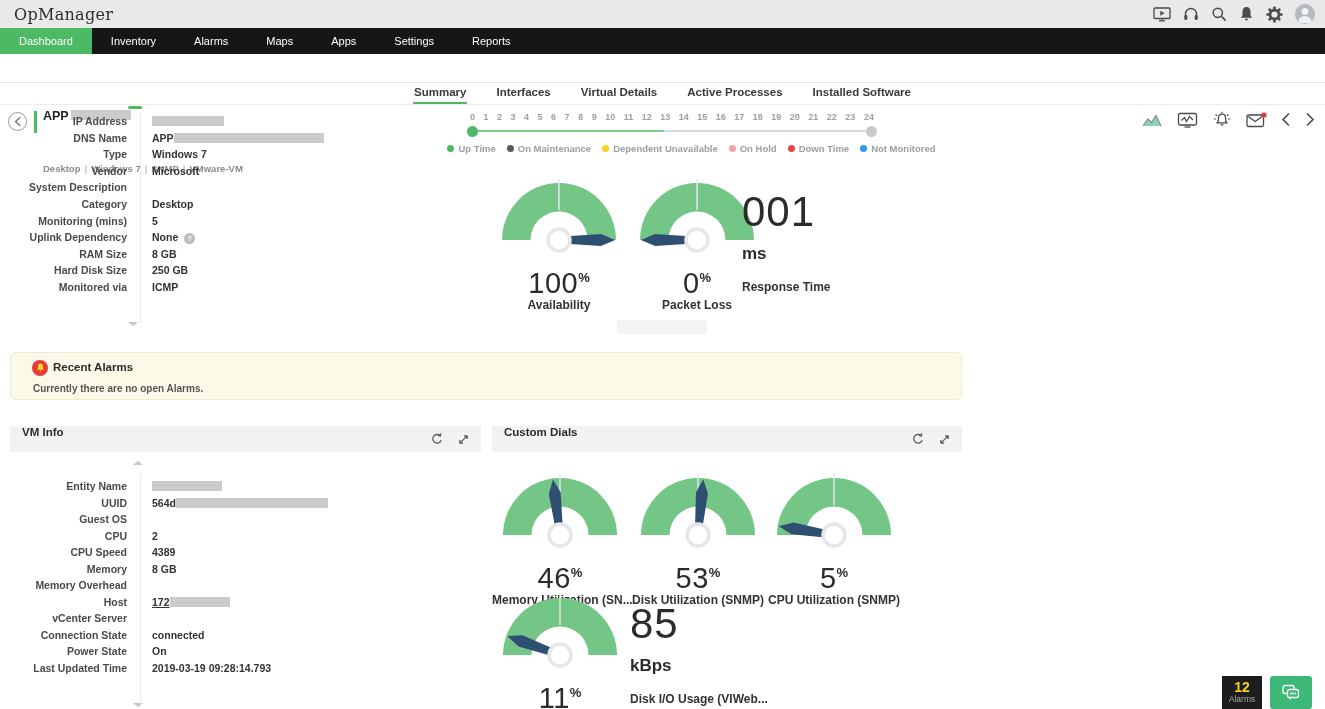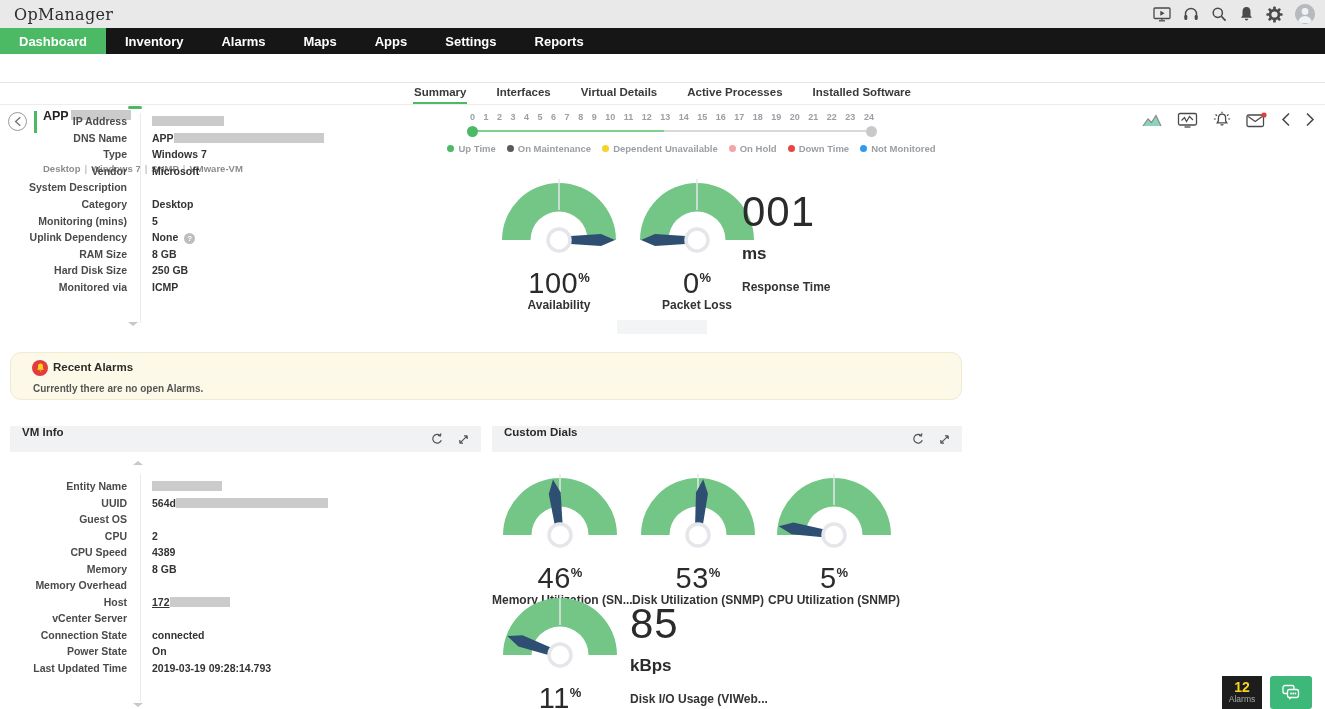--- a/index.html
+++ b/index.html
@@ -9,21 +9,21 @@
     background:#fff; font-family:"Liberation Sans", sans-serif; color:#333;
   }
   
   .topbar { position:absolute; top:0; left:0; right:0; height:28px; background:#e9e9e9; display:flex; align-items:center; }
   .logo { font-family:"DejaVu Serif", serif; font-size:16px; color:#2e2e2e; margin-left:14px; letter-spacing:.3px; }
   .topbar-icons { margin-left:auto; display:flex; align-items:center; gap:12px; margin-right:10px; }
   .icon { display:inline-flex; align-items:center; justify-content:center; }
   .avatar { width:20px; height:20px; border-radius:50%; background:#b6babe; overflow:hidden; display:inline-flex; align-items:flex-end; justify-content:center; }
   
   .navbar { position:absolute; top:28px; left:0; right:0; height:26px; background:#161616; display:flex; }
-  .nav-item { color:#fff; font-size:13px; font-weight:700; padding:0 19px; display:flex; align-items:center; cursor:pointer; }
+  .nav-item { color:#fff; font-size:11px; font-weight:400; padding:0 19px; display:flex; align-items:center; cursor:pointer; }
   .nav-item.active { background:var(--accent,#4cb964); }
   
   .device-header { position:absolute; top:54px; left:0; right:0; height:29px; background:#fff; border-bottom:1px solid #e4e4e4; }
   .back-btn { position:absolute; left:8px; top:58px; width:19px; height:19px; border:1px solid #9a9a9a; border-radius:50%; display:flex; align-items:center; justify-content:center; }
   .dev-bar { position:absolute; left:34px; top:57px; width:3px; height:22px; background:var(--accent,#4cb964); }
   .dev-title { position:absolute; left:43px; top:55px; font-size:12.5px; font-weight:700; color:#222; display:flex; align-items:center; }
   .dev-sub { position:absolute; left:43px; top:69px; font-size:9.5px; color:#8c8c8c; font-weight:600;margin-top:40px; }
   .dev-sub .sep { color:#c4c4c4; margin:0 4px; }
   .device-toolbar { position:absolute; right:10px; top:57px; display:flex; align-items:center; gap:14px; }
   
@@ -58,21 +58,21 @@
   .gauge-cell { position:absolute; width:136px; text-align:center; }
   .g-val { font-size:29px; color:#2b2b2b; line-height:30px; margin-top:3px; letter-spacing:.5px; }
   .g-val sup { font-size:13px; font-weight:700; letter-spacing:0; }
   .g-label { font-size:12px; font-weight:700; color:#333; margin-top:0; white-space:nowrap; }
   .big-cell { position:absolute; width:136px; text-align:left; }
   .big-num { font-size:42px; color:#2b2b2b; line-height:44px; letter-spacing:1px; }
   .big-unit { font-size:17px; font-weight:700; color:#2b2b2b; margin-top:10px; }
   .big-cell .g-label { margin-top:16px; }
   .placeholder-bar { position:absolute; left:617px; top:320px; width:90px; height:14px; background:#f3f4f6; }
   
-  .alarm-banner { position:absolute; left:10px; top:352px; width:952px; height:48px; background:#fdf9e8; border:1px solid #f0ead2; border-radius:11px; }
+  .alarm-banner { position:absolute; left:10px; top:352px; width:952px; height:48px; background:#fdf9e8; border:1px solid #f0ead2; border-radius:6px; }
   .ab-title { position:absolute; left:42px; top:8px; font-size:11.5px; font-weight:700; color:#2b2b2b; }
   .ab-icon { position:absolute; left:21px; top:7px; width:16px; height:16px; border-radius:50%; background:#e23c3c; display:flex; align-items:center; justify-content:center; }
   .ab-msg { position:absolute; left:22px; top:30px; font-size:10px; font-weight:600; color:#555; }
   
   .panel { position:absolute; top:426px; background:#fff; }
   .panel-header { height:26px; background:#f1f2f4; display:flex; padding:0 12px; }
   .panel-title { font-size:11.5px; font-weight:700; color:#2b2b2b; }
   .panel-actions { margin-left:auto; display:flex; gap:15px; align-items:center; }
   .panel-body { position:relative; }
   .panel .i-label { width:117px; }

